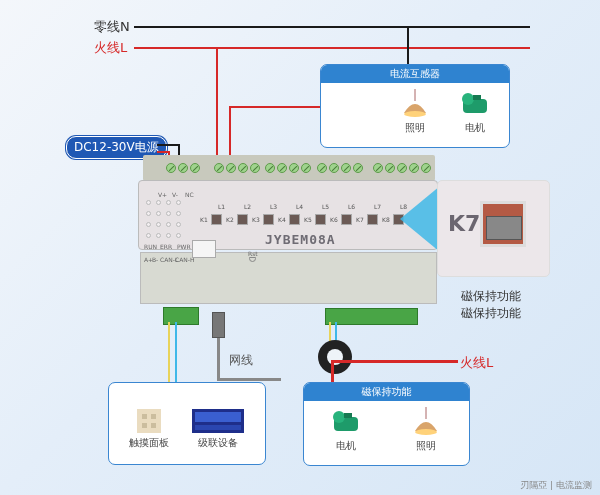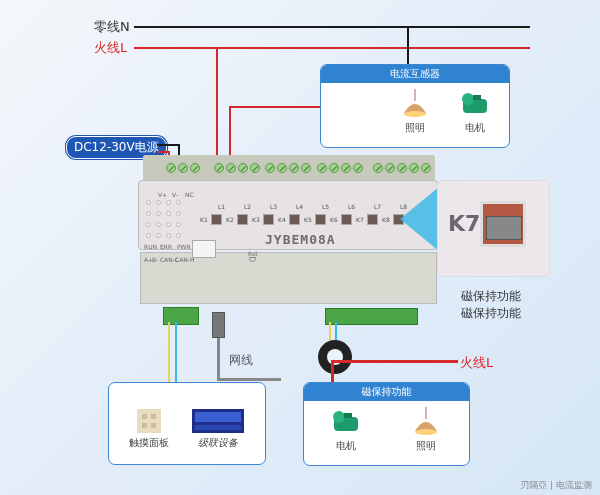--- a/index.html
+++ b/index.html
@@ -201,21 +201,21 @@
     <div class="item" style="left:10px;top:25px;">
       <svg width="26" height="26" viewBox="0 0 26 26">
           <rect x="1" y="1" width="24" height="24" fill="#eadcc0"></rect>
           <rect x="6" y="6" width="5" height="5" fill="#cbbd9e"></rect>
           <rect x="15" y="6" width="5" height="5" fill="#cbbd9e"></rect>
           <rect x="6" y="15" width="5" height="5" fill="#cbbd9e"></rect>
           <rect x="15" y="15" width="5" height="5" fill="#cbbd9e"></rect>
         </svg>
       <div>触摸面板</div>
     </div>
-    <div class="item" style="left:74px;top:25px;width:70px;font-style:italic;">
+    <div class="item" style="left:74px;top:25px;width:70px;">
       <svg width="54" height="26" viewBox="0 0 54 26">
           <rect x="1" y="1" width="52" height="24" fill="#1e2e8a"></rect>
           <rect x="4" y="4" width="46" height="10" fill="#3a5fd0"></rect>
           <rect x="4" y="17" width="46" height="5" fill="#2a46b0"></rect>
         </svg>
       <div>级联设备</div>
     </div>
   </div>
 
   <div class="card" style="left:303px;top:382px;width:167px;height:84px;">

